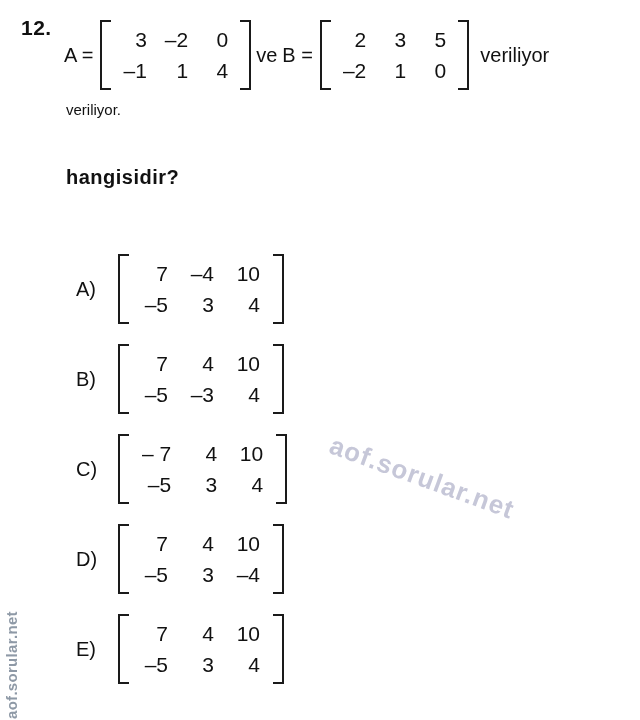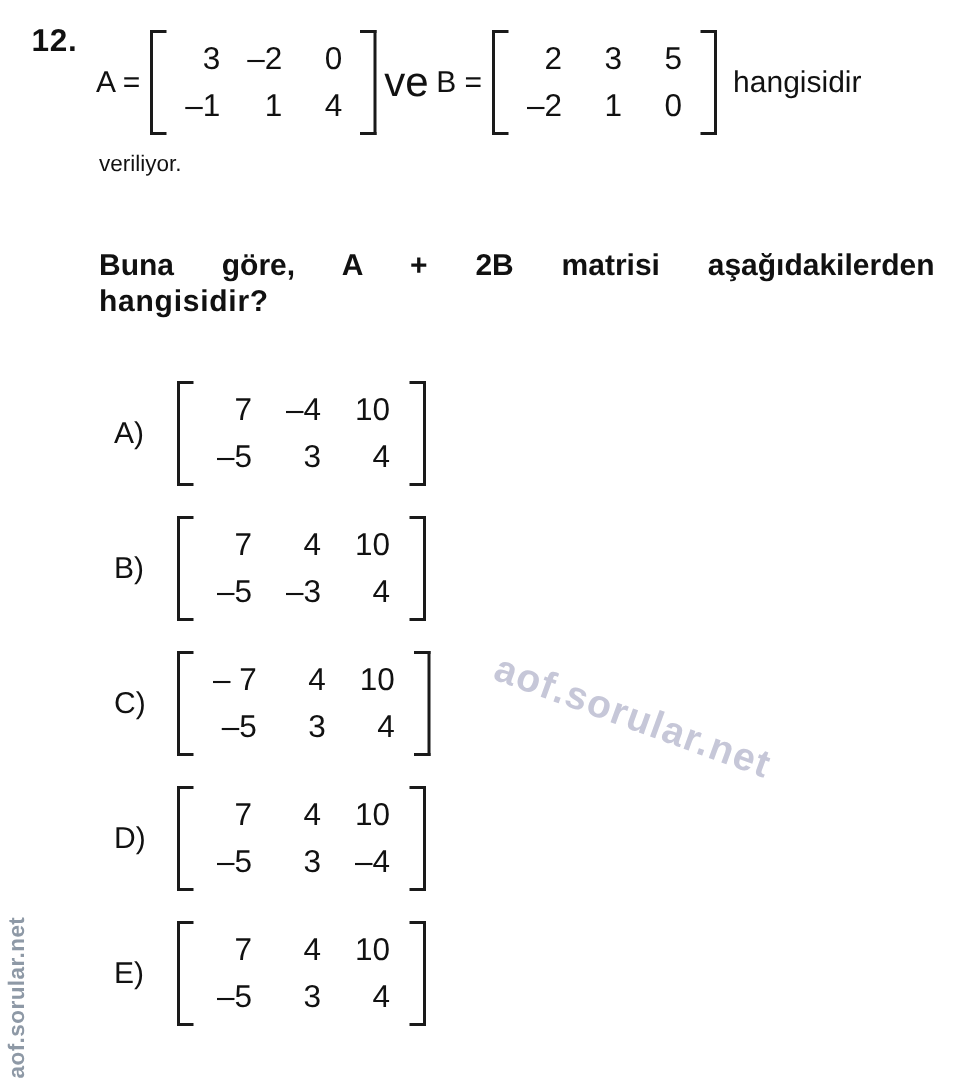--- a/index.html
+++ b/index.html
@@ -36,21 +36,21 @@
     min-width:22px;
     white-space:pre;
   }
 
   
   .given-line {
     position:absolute; left:64px; top:20px;
     display:flex; align-items:center;
   }
   .mlabel { font-size:20px; margin-right:7px; white-space:pre; }
-  .conn { font-size:28px; margin:0 5px; }
+  .conn { font-size:20px; margin:0 5px; }
   .suffix { font-size:20px; margin-left:11px; }
 
   .veriliyor { position:absolute; left:66px; top:101px; font-size:15px; }
 
   
   .prompt { position:absolute; left:66px; top:165px; width:557px; font-size:20px; font-weight:bold; }
   .prompt .pl1 { text-align:justify; text-align-last:justify; line-height:24px; }
   .prompt .pl2 { letter-spacing:0.5px; line-height:24px; }
 
   
@@ -102,27 +102,26 @@
       <span class="cells">
         <span class="cell">2</span>
         <span class="cell">3</span>
         <span class="cell">5</span>
         <span class="cell">–2</span>
         <span class="cell">1</span>
         <span class="cell">0</span>
       </span>
       <span class="br r"></span>
     </span>
-    <span class="suffix">hangisidir</span>
+    <span class="suffix">veriliyor</span>
   </div>
 
   <div class="veriliyor">veriliyor.</div>
 
   <div class="prompt">
-    <div class="pl1">Buna göre,  A + 2B  matrisi aşağıdakilerden</div>
     <div class="pl2">hangisidir?</div>
   </div>
 
   <div class="options">
 
     <div class="opt">
       <span class="olabel">A)</span>
       <span class="matrix">
         <span class="br l"></span>
         <span class="cells">

